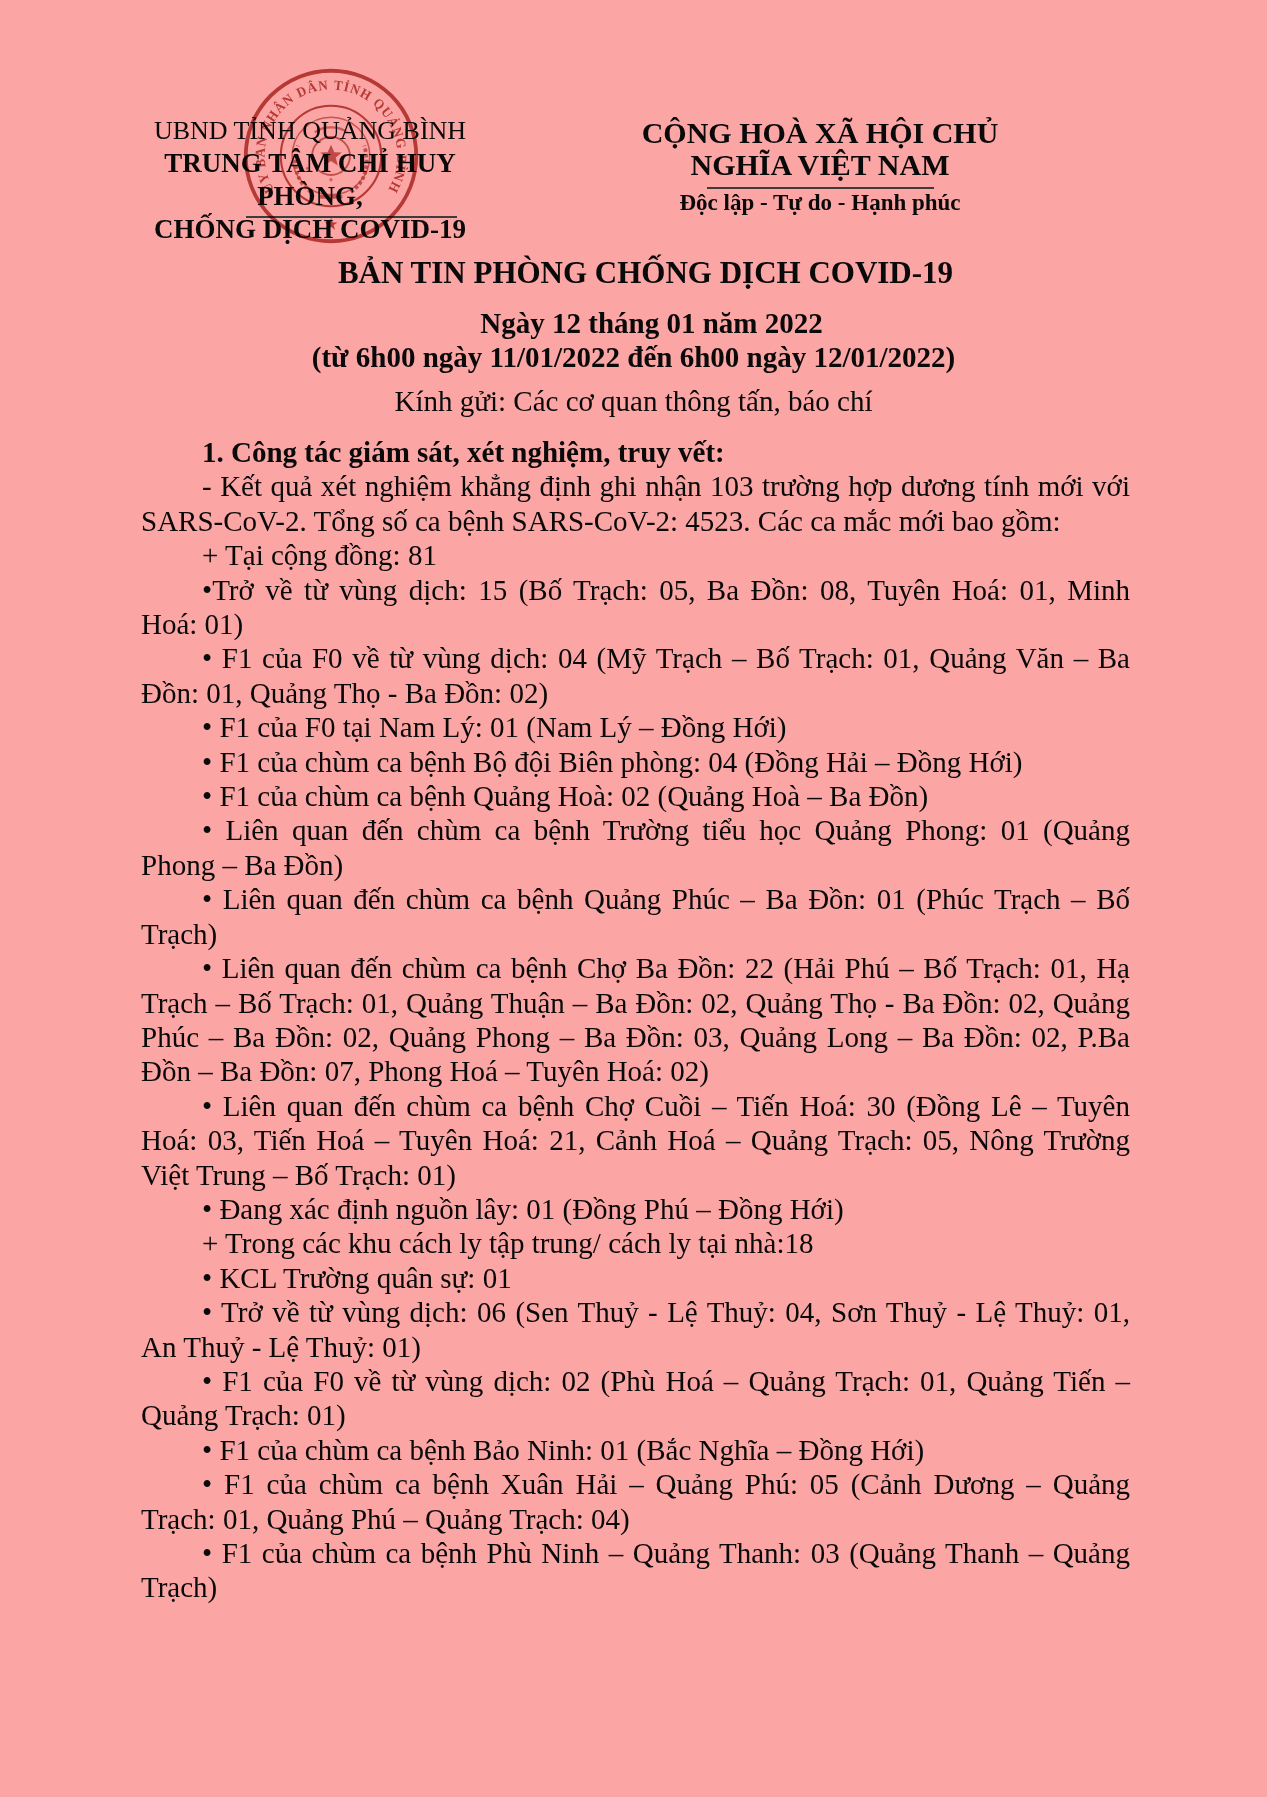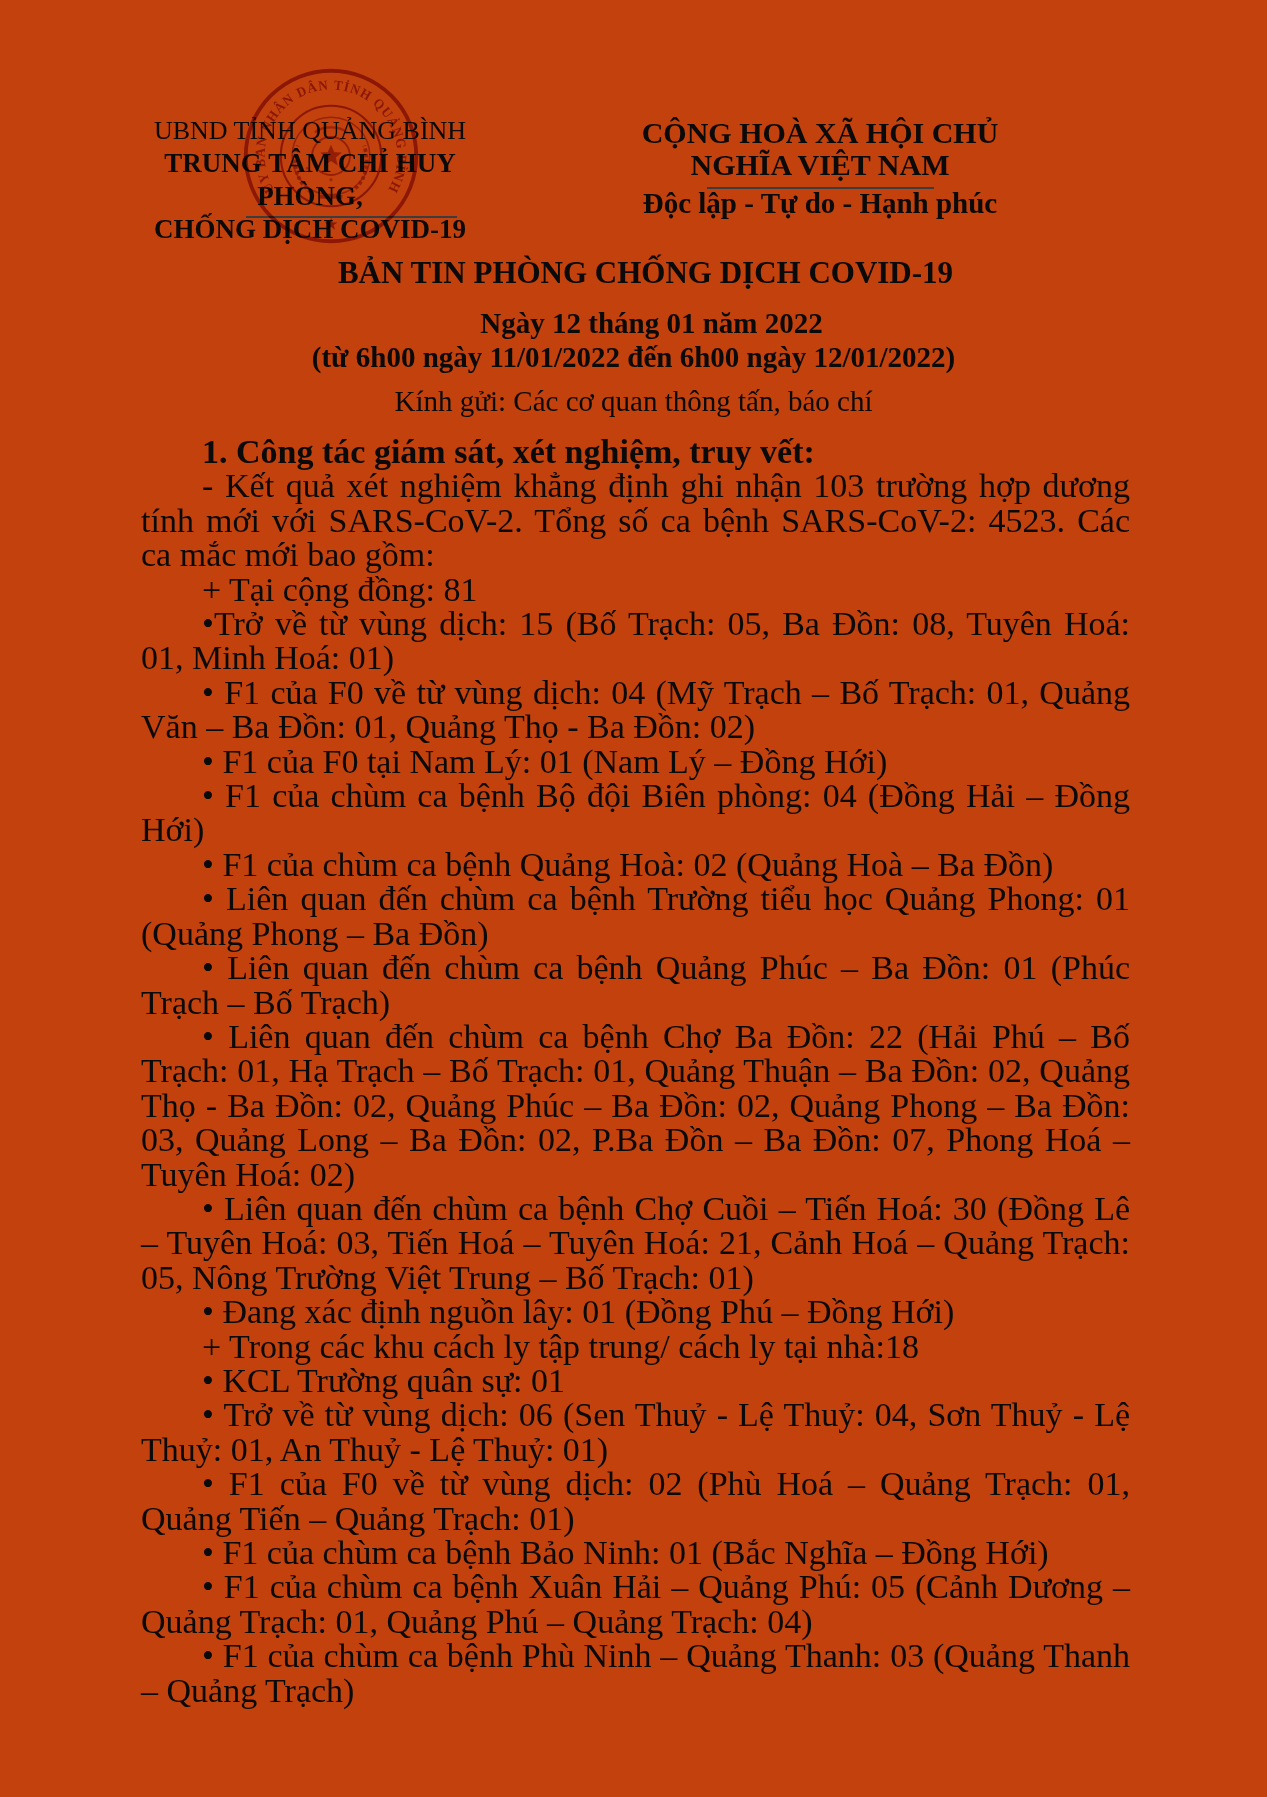--- a/index.html
+++ b/index.html
@@ -7,40 +7,40 @@
   html, body { margin: 0; padding: 0; }
   body {
     font-family: "Liberation Serif", "DejaVu Serif", serif;
     color: var(--ink);
     background: #ffffff;
   }
   .page {
     position: relative;
     width: 1267px;
     height: 1797px;
-    background: #c2410c;
+    background: #fca5a5;
     overflow: hidden;
   }
 
   
   .header-left {
     position: absolute;
     left: 110px; top: 114px; width: 400px;
     text-align: center;
     line-height: 33px;
     font-size: 26px;
   }
   .header-left .hl-bold { font-weight: bold; font-size: 27px; }
   .header-right {
     position: absolute;
     left: 620px; top: 117px; width: 400px;
     text-align: center;
   }
   .header-right .hr-line1 { font-weight: bold; font-size: 30px; line-height: 32px; }
-  .header-right .hr-line2 { font-weight: bold; font-size: 29px; line-height: 36px; margin-top: 4px; }
+  .header-right .hr-line2 { font-weight: bold; font-size: 23px; line-height: 36px; margin-top: 4px; }
   .rule {
     position: absolute;
     height: 2px;
     background: var(--underline);
   }
   .rule-left  { left: 246px; top: 216px; width: 211px; }
   .rule-right { left: 707px; top: 187px; width: 227px; }
 
   
   .stamp {
@@ -77,21 +77,21 @@
   .salutation {
     position: absolute;
     left: 0; top: 384px; width: 100%;
     text-align: center; font-size: 29px; line-height: 34px;
   }
 
   
   .body-text {
     position: absolute;
     left: 141px; top: 435px; width: 989px;
-    font-size: 34px;
+    font-size: 29px;
     line-height: 34.4px;
     text-align: justify;
   }
   .body-text p { margin: 0; text-indent: 61px; }
   .section-heading { font-weight: bold; }
 </style>
 </head>
 <body>
 
 <div class="page">

